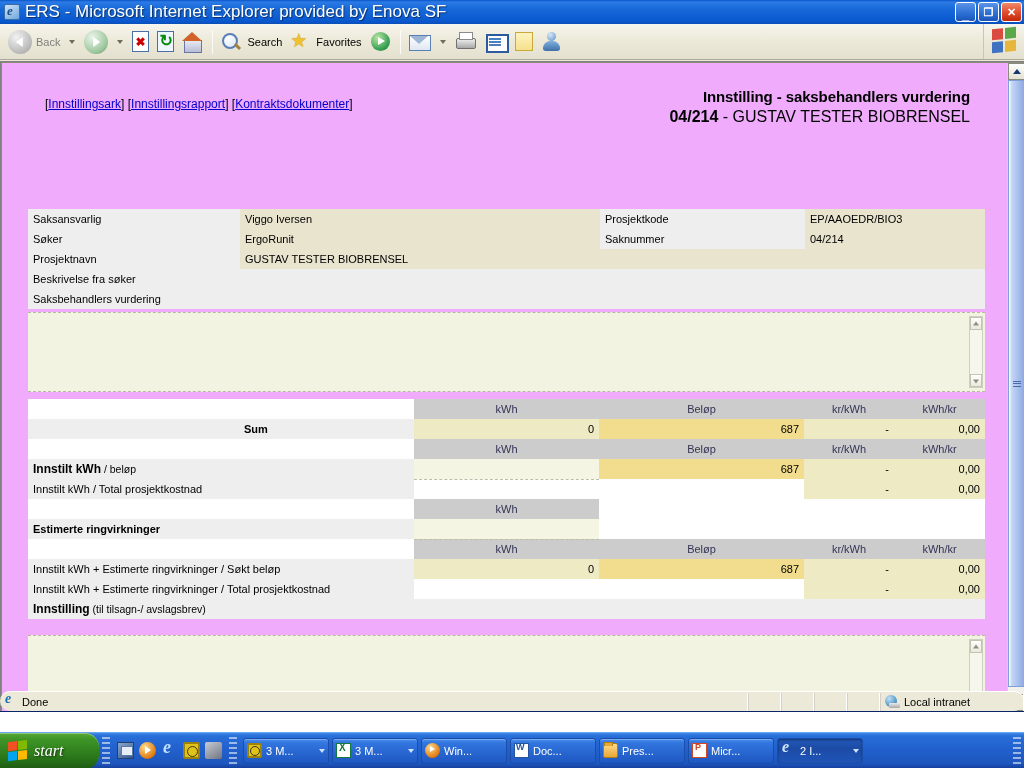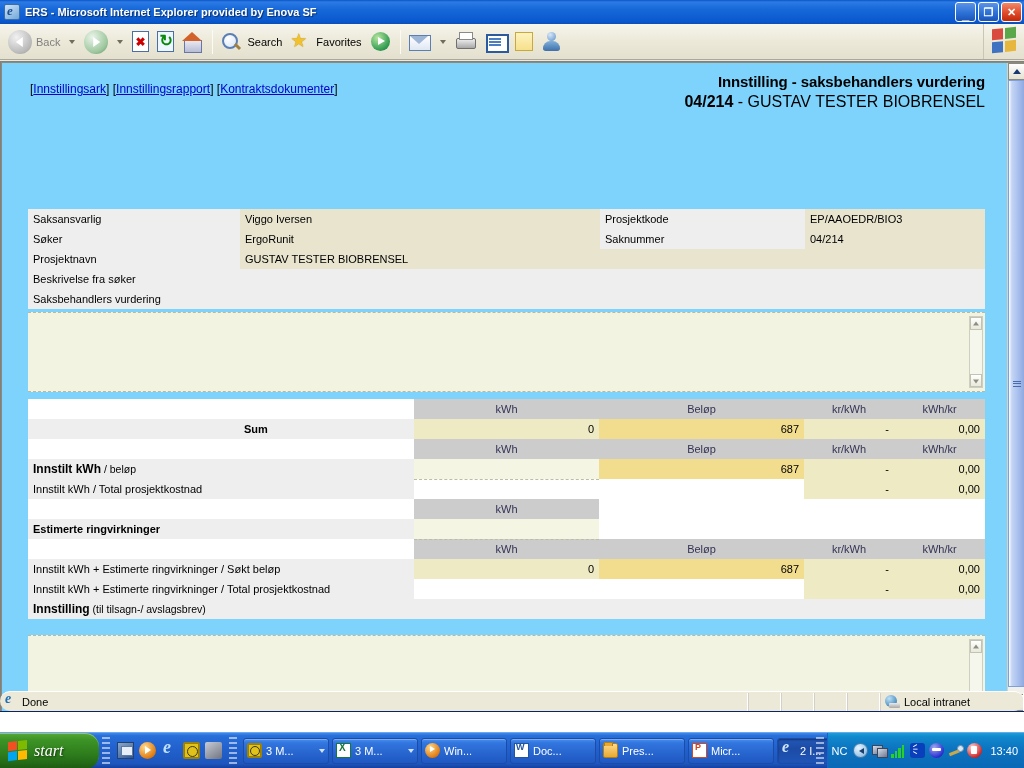--- a/index.html
+++ b/index.html
@@ -37,21 +37,21 @@
     background: linear-gradient(145deg,#cfe3f7,#6fa8dc);
     border-radius: 2px; position: relative; flex: none;
     border: 1px solid #3a6ea5;
   }
   #titlebar .tb-icon::after {
     content: "e"; position: absolute; left: 2px; top: -2px;
     font-family: "Liberation Serif", serif; font-style: italic;
     font-size: 13px; color: #1d4f91; font-weight: bold;
   }
   #titlebar .tb-title {
-    color: #ffffff; font-size: 11px; font-weight: bold;
+    color: #ffffff; font-size: 17px; font-weight: normal;
     text-shadow: 1px 1px 1px rgba(0,0,0,0.5);
     white-space: nowrap; flex: 1 1 auto;
   }
   #titlebar .tb-buttons { display: flex; gap: 2px; align-items: center; }
   .tb-btn {
     width: 21px; height: 20px; border: 1px solid #ffffff;
     border-radius: 3px; position: relative;
     background: linear-gradient(to bottom,#5a93e8,#2a6ed4 60%,#1a54b8);
     color: #fff; font-size: 11px; font-weight: bold;
     display: flex; align-items: center; justify-content: center;
@@ -199,22 +199,22 @@
   }
   #page {
     position: absolute; left: 1px; top: 1px; right: 0px; bottom: 0px;
     background: #ffffff;
     border-top: 1px solid #8a8a7d;
     border-left: 1px solid #8a8a7d;
     overflow: hidden;
   }
   #doc {
     position: absolute; left: 0; top: 0; right: 17px; bottom: 0;
-    background: #7dd3fc; overflow: hidden;
-    padding: 0;
+    background: #f0abfc; overflow: hidden;
+    padding: 15px;
   }
 
   
   #vscroll {
     position: absolute; right: 0; top: 0; width: 17px; bottom: 0;
     background: #f1f0ea; border-left: 1px solid #d6d3c4;
   }
   .sb-btn {
     width: 17px; height: 17px;
     background: linear-gradient(to bottom,#ffffff,#e4e1d2);
@@ -798,30 +798,14 @@
         <span class="ttxt">Micr...</span>
       </div>
       <div class="task active">
         <span class="tico ic-ie"></span>
         <span class="ttxt">2 I...</span>
         <span class="tcar"></span>
       </div>
     </div>
 
     <div class="tb-grip"></div>
-    <div id="tray">
-      <span class="ntext">NC</span>
-      <span class="tr tr-hide"></span>
-      <span class="tr tr-net"></span>
-      <span class="tr tr-sig">
-          <i></i>
-          <i></i>
-          <i></i>
-          <i></i>
-        </span>
-      <span class="tr tr-bt"></span>
-      <span class="tr tr-vol"></span>
-      <span class="tr tr-pen"></span>
-      <span class="tr tr-upd"></span>
-      <span class="tclock">13:40</span>
-    </div>
   </div>
 </div>
 
 </body></html>

